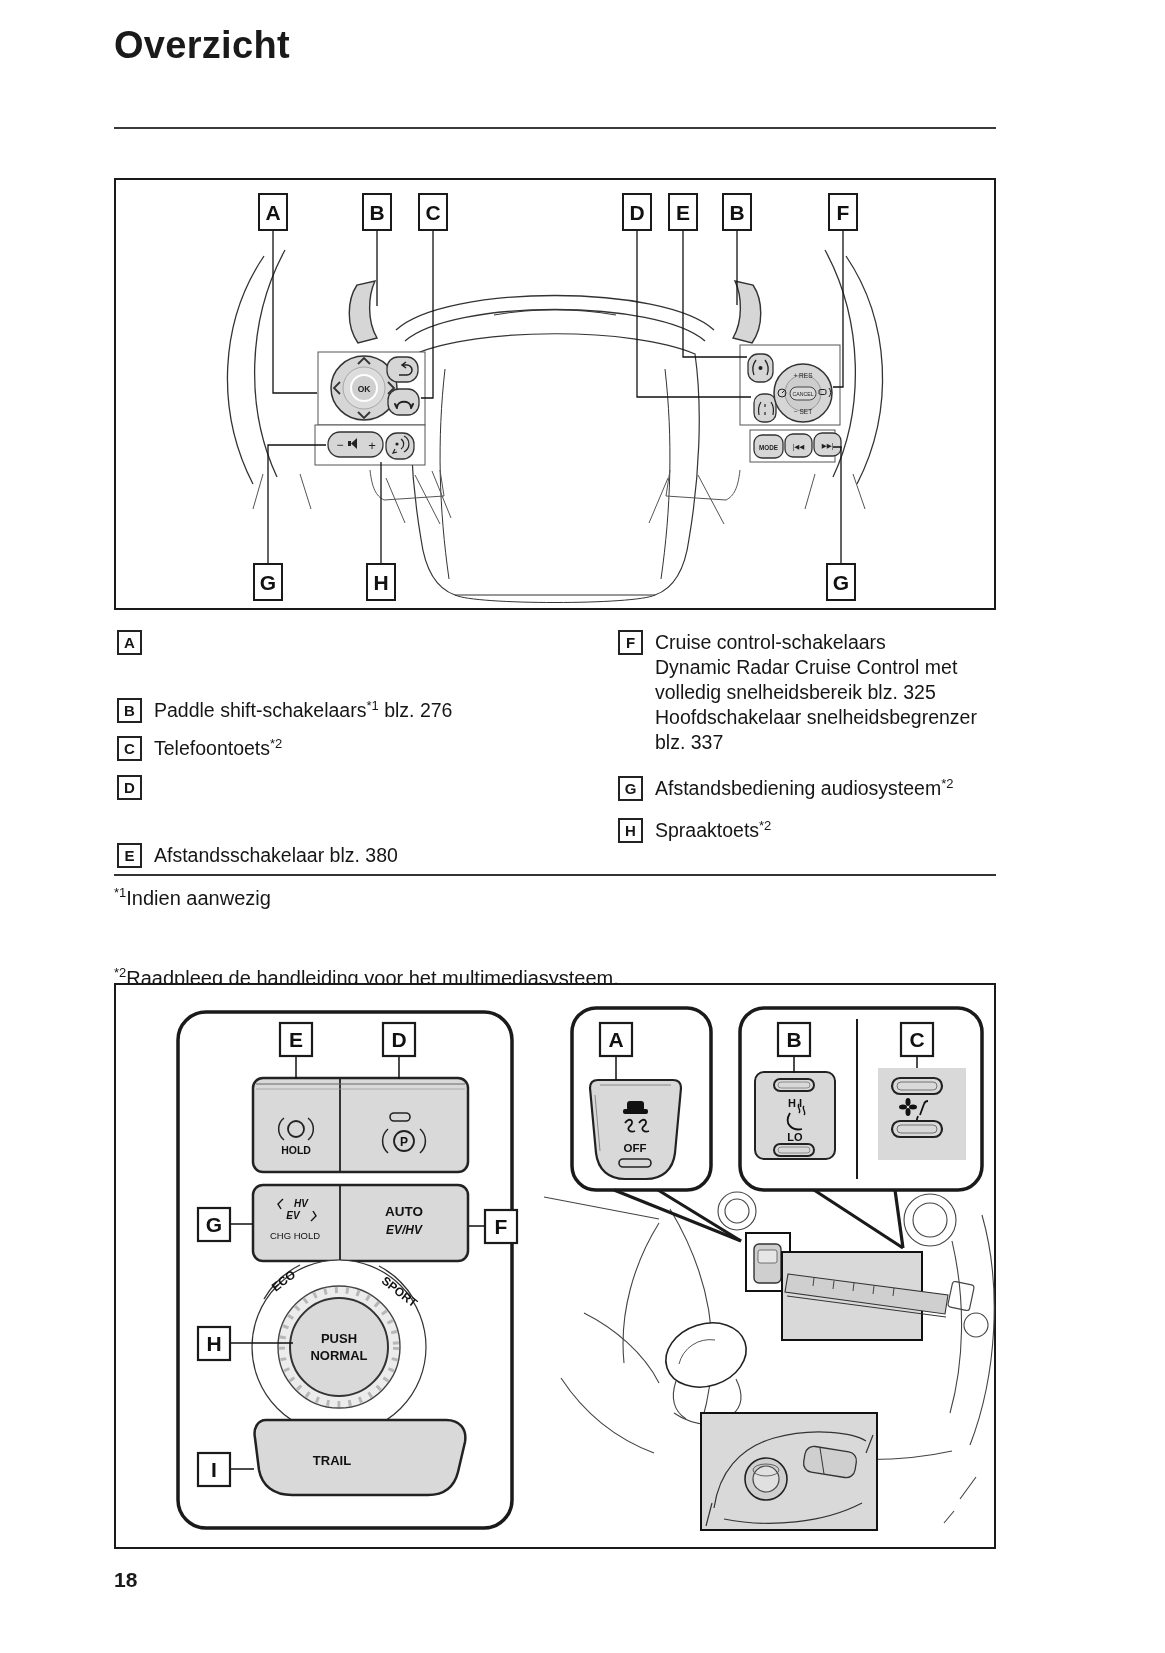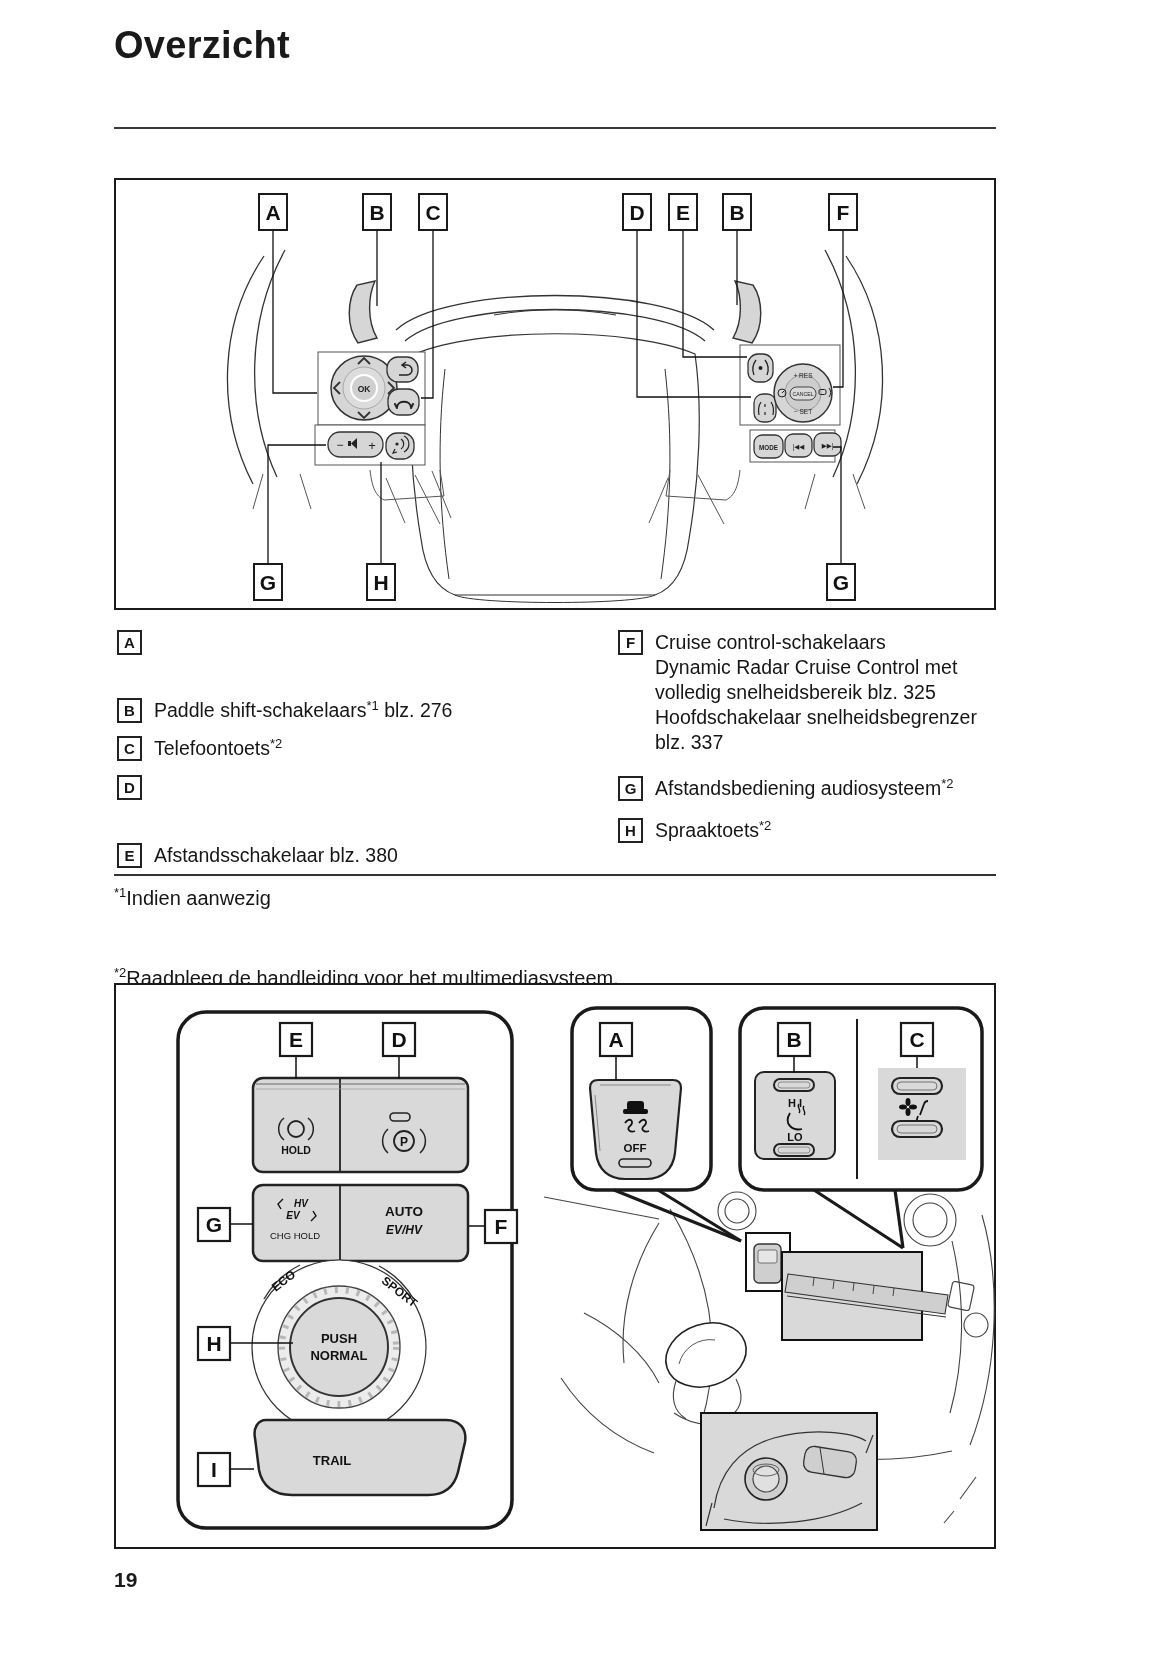--- a/index.html
+++ b/index.html
@@ -453,13 +453,13 @@
         <rect x="84" y="344" width="32" height="33" fill="#fff" stroke="#1a1a1a" stroke-width="2.2"></rect>
         <text x="100" y="368">H</text>
       </g>
     <g>
         <rect x="84" y="470" width="32" height="33" fill="#fff" stroke="#1a1a1a" stroke-width="2.2"></rect>
         <text x="100" y="494">I</text>
       </g>
   </g>
 </svg>
 
-<div class="page-num">19</div>
+<div class="page-num">18</div>
 
 </body></html>

